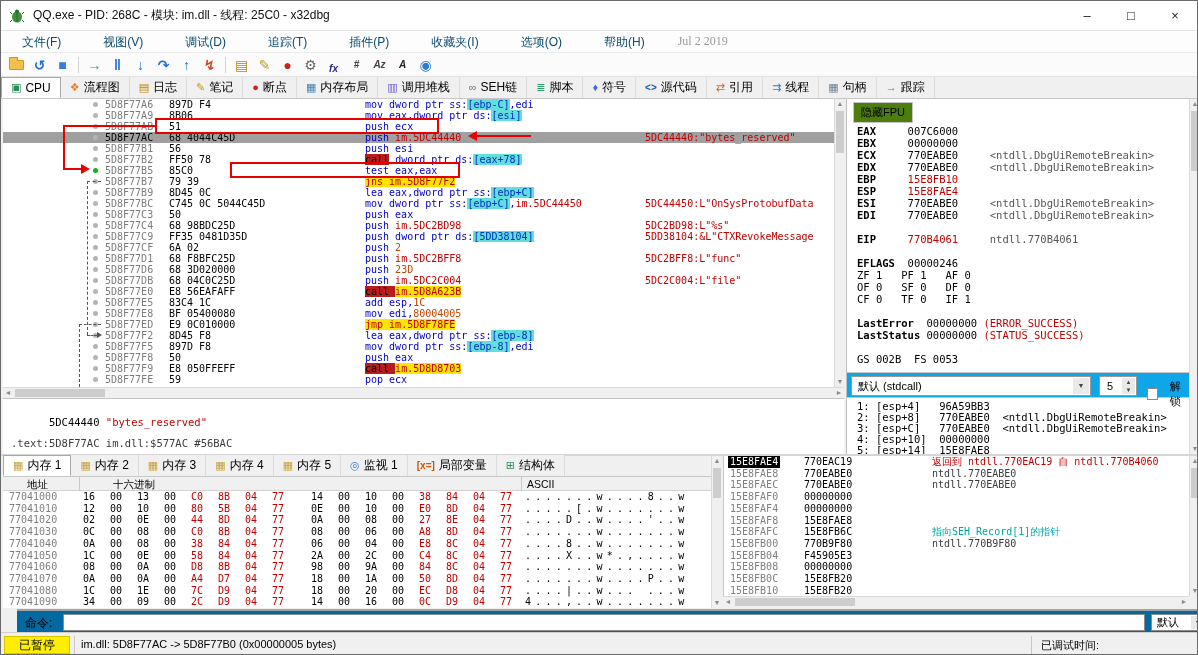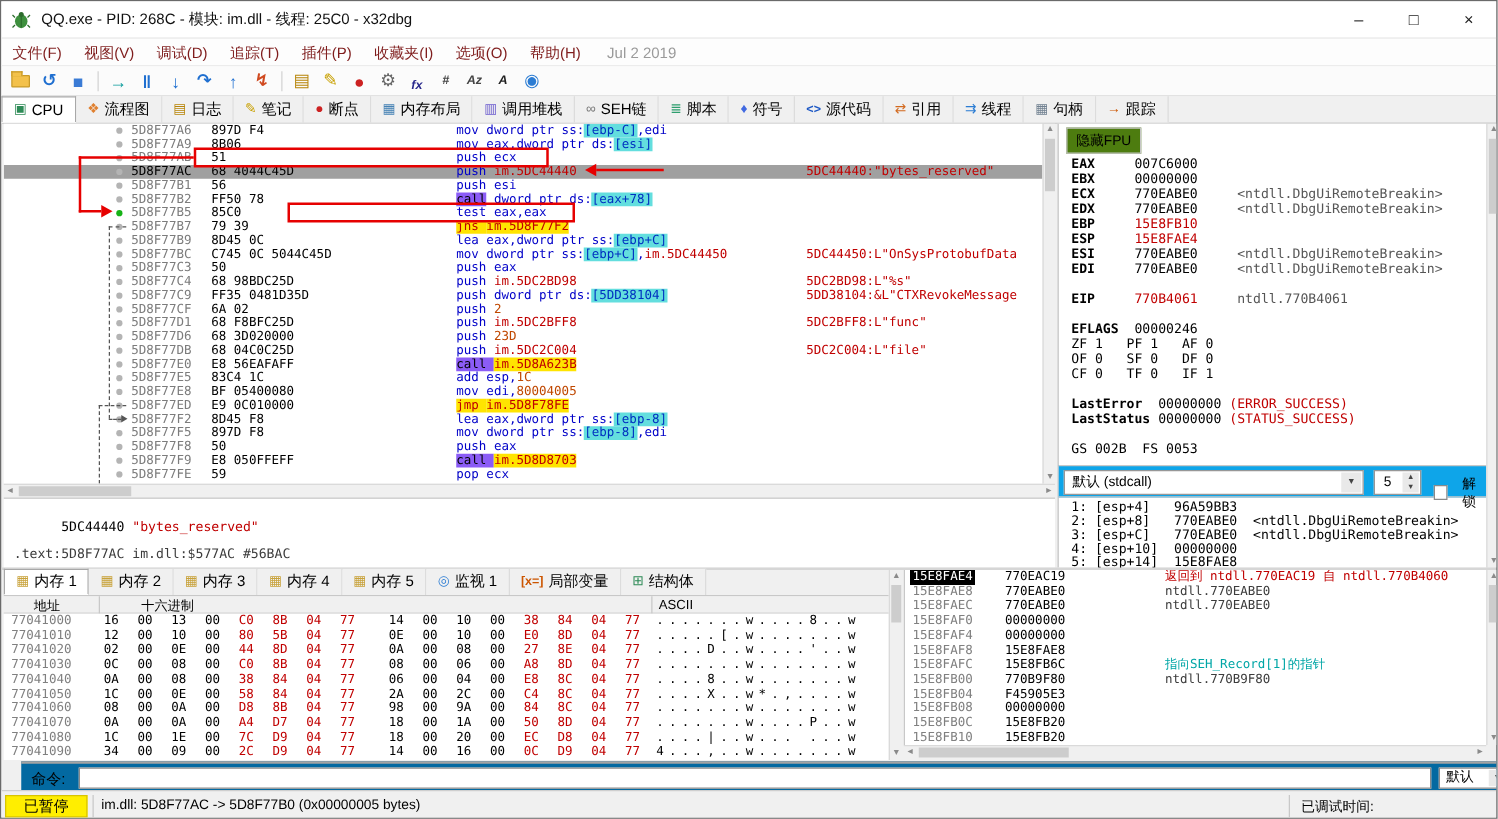--- a/index.html
+++ b/index.html
@@ -9,22 +9,22 @@
 
   
   .titlebar{position:absolute;left:0;top:0;right:0;height:30px;background:#ffffff;border-bottom:1px solid #e4e4e4;display:flex;align-items:center;}
   .app-icon{width:16px;height:16px;margin:0 8px 0 8px;}
   .title-text{font-size:12px;color:#111;}
   .win-btns{margin-left:auto;display:flex;height:30px;}
   .win-btn{width:44px;height:30px;display:flex;align-items:center;justify-content:center;font-size:13px;color:#222;}
 
   
   .menubar{position:absolute;left:0;top:30px;right:0;height:22px;background:#fdfdfd;border-bottom:1px solid #ececec;display:flex;align-items:center;}
-  .menu-item{padding:0 9px;font-size:12px;color:#7f1d1d;height:22px;line-height:22px;}
-  .build-date{margin-left:12px;font-size:12px;color:#9a9a9a;}
+  .menu-item{padding:0 21px;font-size:12px;color:#0c4a6e;height:22px;line-height:22px;}
+  .build-date{margin-left:12px;font-size:12px;color:#9a9a9a;font-family:Liberation Serif, serif;}
 
   
   .toolbar{position:absolute;left:0;top:52px;right:0;height:24px;background:#fbfbfb;border-bottom:1px solid #e2e2e2;display:flex;align-items:center;padding-left:4px;}
   .tbi{width:23px;height:20px;display:flex;align-items:center;justify-content:center;font-size:14px;font-weight:bold;}
   .tbtxt{font-size:10px;font-style:italic;font-weight:bold;}
   .tb-sep{width:1px;height:16px;background:#d4d4d4;margin:0 4px;}
   .icon-folder{display:inline-block;width:15px;height:10px;background:#f3c14b;border:1px solid #c89a2a;border-radius:1px;position:relative;}
   .icon-folder::before{content:"";position:absolute;left:-1px;top:-4px;width:7px;height:3px;background:#f3c14b;border:1px solid #c89a2a;border-bottom:none;}
 
   
@@ -44,21 +44,21 @@
   .c-addr{position:absolute;left:102px;color:#7c7c7c;}
   .sel .c-addr{color:#000;}
   .c-bytes{position:absolute;left:166px;color:#000;}
   .c-instr{position:absolute;left:362px;}
   .c-cmt{position:absolute;left:642px;color:#c00000;}
   .t-mn{color:#0000c8;}
   .t-mem{color:#0000c8;}
   .t-br{color:#0030c0;background:#63dede;}
   .t-imm{color:#c04800;}
   .t-mod{color:#c00000;}
-  .t-cm{color:#000;background:#8b5cf6;}
+  .t-cm{color:#000;background:#b91c1c;}
   .t-ct{color:#c00000;background:#ffe400;}
   .t-jm{color:#c00000;background:#ffe400;}
   .t-jt{color:#c00000;background:#ffe400;}
 
   
   .jline{position:absolute;border-left:1px dashed #555;}
   .jstub{position:absolute;border-top:1px dashed #555;}
   .jarrow{position:absolute;width:0;height:0;border-left:5px solid #555;border-top:3px solid transparent;border-bottom:3px solid transparent;}
 
   

